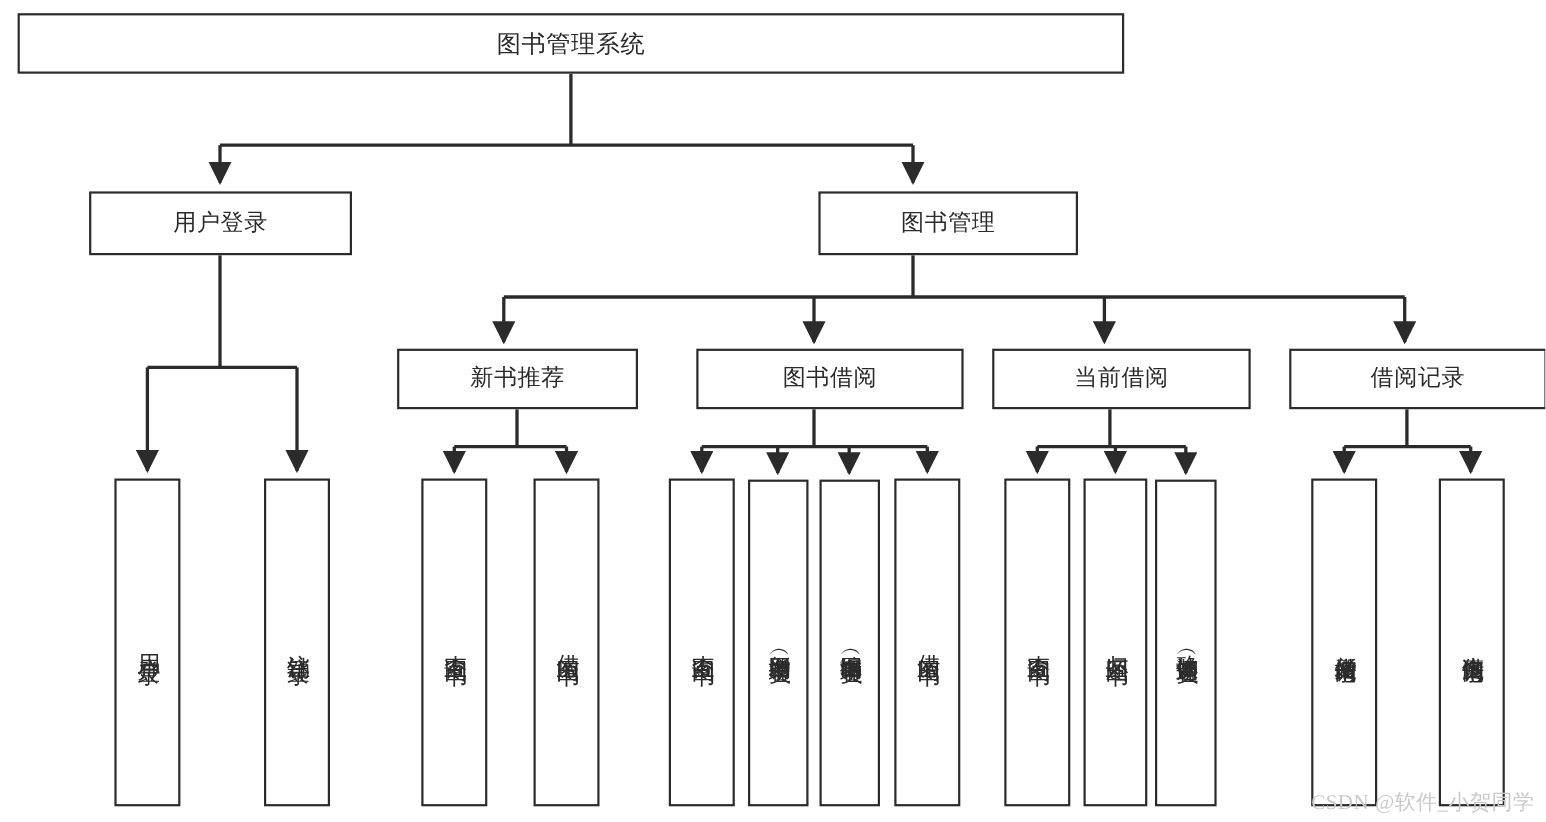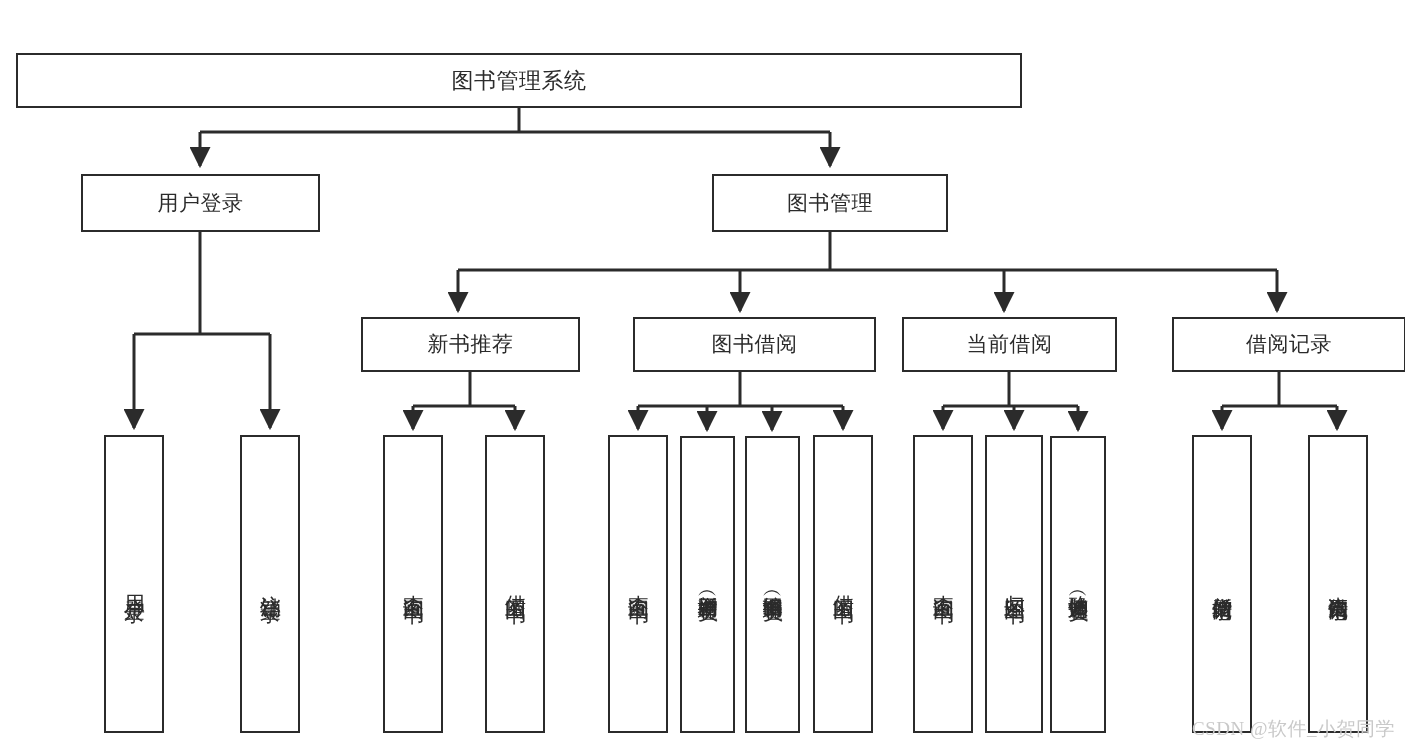--- a/index.html
+++ b/index.html
@@ -38,21 +38,20 @@
     text-align: center;
     line-height: 1.18;
   }
   .node.horiz {
     font-size: 21px;
     letter-spacing: 0.5px;
     padding: 2px 6px;
   }
   .node.root {
     font-size: 22px;
-    margin-top: 41px;
   }
   .node.vert {
     writing-mode: vertical-rl;
     text-orientation: upright;
     font-size: 21px;
     letter-spacing: 3px;
     padding: 6px 2px;
     white-space: nowrap;
   }
   .node.vert.tight {
@@ -119,25 +118,25 @@
       <path d="M 1279 372 L 1279 406"></path>
       <path d="M 1222 406 L 1337 406"></path>
       <path d="M 1222 406 L 1222 429" marker-end="url(#arrow)"></path>
       <path d="M 1337 406 L 1337 429" marker-end="url(#arrow)"></path>
     </g>
   </svg>
 
   <div class="node horiz root" style="left: 16px; top: 12px; width: 1006px; height: 55px; border-color: rgb(43, 43, 43); background: rgb(255, 255, 255); color: rgb(43, 43, 43);">图书管理系统</div>
 
   <div class="node horiz" style="left: 81px; top: 174px; width: 239px; height: 58px; border-color: rgb(43, 43, 43); background: rgb(255, 255, 255); color: rgb(43, 43, 43);">用户登录</div>
-  <div class="node horiz" style="left: 712px; top: 174px; width: 236px; height: 58px; border-color: rgb(43, 43, 43); background: rgb(255, 255, 255); color: rgb(43, 43, 43);">图书管理</div>
+  <div class="node horiz" style="left: 744px; top: 174px; width: 236px; height: 58px; border-color: rgb(43, 43, 43); background: rgb(255, 255, 255); color: rgb(43, 43, 43);">图书管理</div>
 
   <div class="node horiz" style="left: 361px; top: 317px; width: 219px; height: 55px; border-color: rgb(43, 43, 43); background: rgb(255, 255, 255); color: rgb(43, 43, 43);">新书推荐</div>
   <div class="node horiz" style="left: 633px; top: 317px; width: 243px; height: 55px; border-color: rgb(43, 43, 43); background: rgb(255, 255, 255); color: rgb(43, 43, 43);">图书借阅</div>
-  <div class="node horiz" style="left: 902px; top: 317px; width: 215px; height: 55px; border-color: rgb(43, 43, 43); background: rgb(255, 255, 255); color: rgb(43, 43, 43);">当前借阅</div>
+  <div class="node horiz" style="left: 902px; top: 317px; width: 235px; height: 55px; border-color: rgb(43, 43, 43); background: rgb(255, 255, 255); color: rgb(43, 43, 43);">当前借阅</div>
   <div class="node horiz" style="left: 1172px; top: 317px; width: 234px; height: 55px; border-color: rgb(43, 43, 43); background: rgb(255, 255, 255); color: rgb(43, 43, 43);">借阅记录</div>
 
   <div class="node vert" style="left: 104px; top: 435px; width: 60px; height: 298px; border-color: rgb(43, 43, 43); background: rgb(255, 255, 255); color: rgb(43, 43, 43);">用户登录</div>
   <div class="node vert" style="left: 240px; top: 435px; width: 60px; height: 298px; border-color: rgb(43, 43, 43); background: rgb(255, 255, 255); color: rgb(43, 43, 43);">注销登录</div>
   <div class="node vert" style="left: 383px; top: 435px; width: 60px; height: 298px; border-color: rgb(43, 43, 43); background: rgb(255, 255, 255); color: rgb(43, 43, 43);">查询图书</div>
   <div class="node vert" style="left: 485px; top: 435px; width: 60px; height: 298px; border-color: rgb(43, 43, 43); background: rgb(255, 255, 255); color: rgb(43, 43, 43);">借阅图书</div>
   <div class="node vert" style="left: 608px; top: 435px; width: 60px; height: 298px; border-color: rgb(43, 43, 43); background: rgb(255, 255, 255); color: rgb(43, 43, 43);">查询图书</div>
   <div class="node vert tight" style="left: 680px; top: 436px; width: 55px; height: 297px; border-color: rgb(43, 43, 43); background: rgb(255, 255, 255); color: rgb(43, 43, 43);">新增图书（管理员）</div>
   <div class="node vert tight" style="left: 745px; top: 436px; width: 55px; height: 297px; border-color: rgb(43, 43, 43); background: rgb(255, 255, 255); color: rgb(43, 43, 43);">编辑图书（管理员）</div>
   <div class="node vert" style="left: 813px; top: 435px; width: 60px; height: 298px; border-color: rgb(43, 43, 43); background: rgb(255, 255, 255); color: rgb(43, 43, 43);">借阅图书</div>

